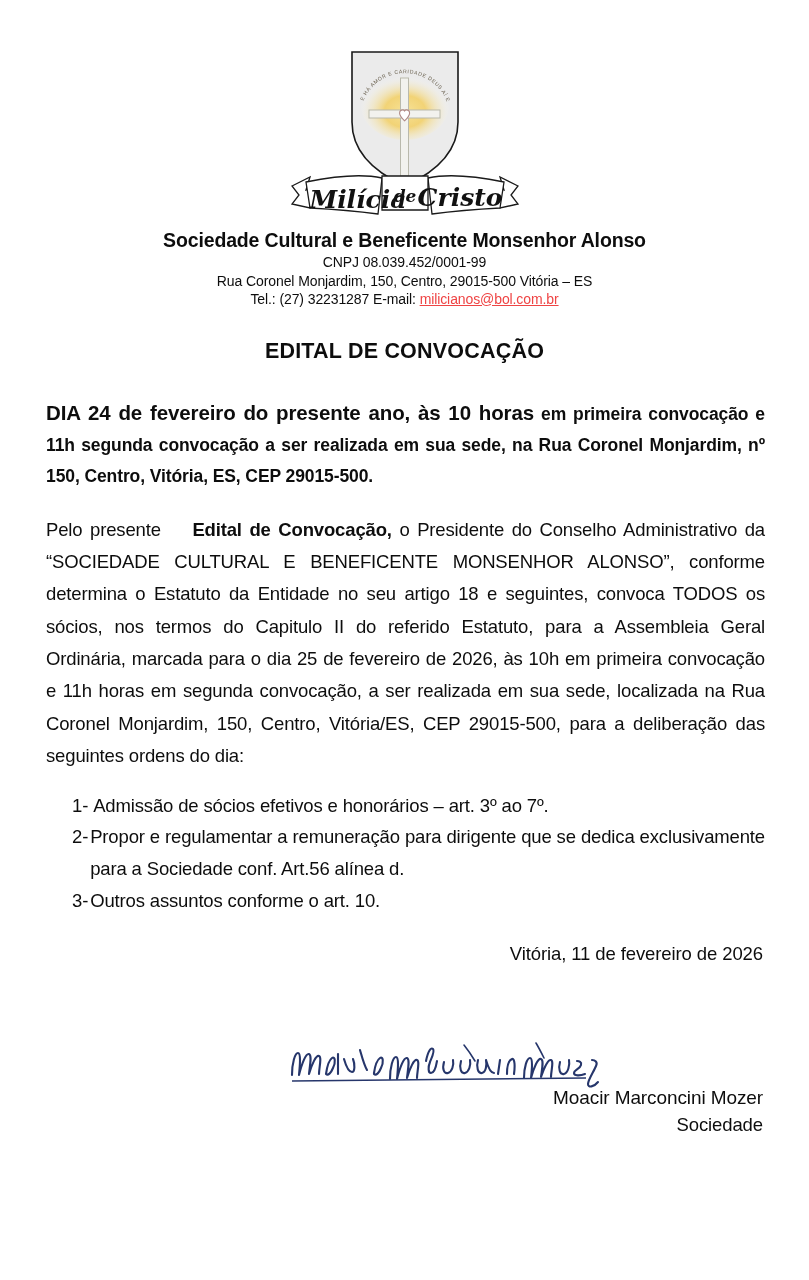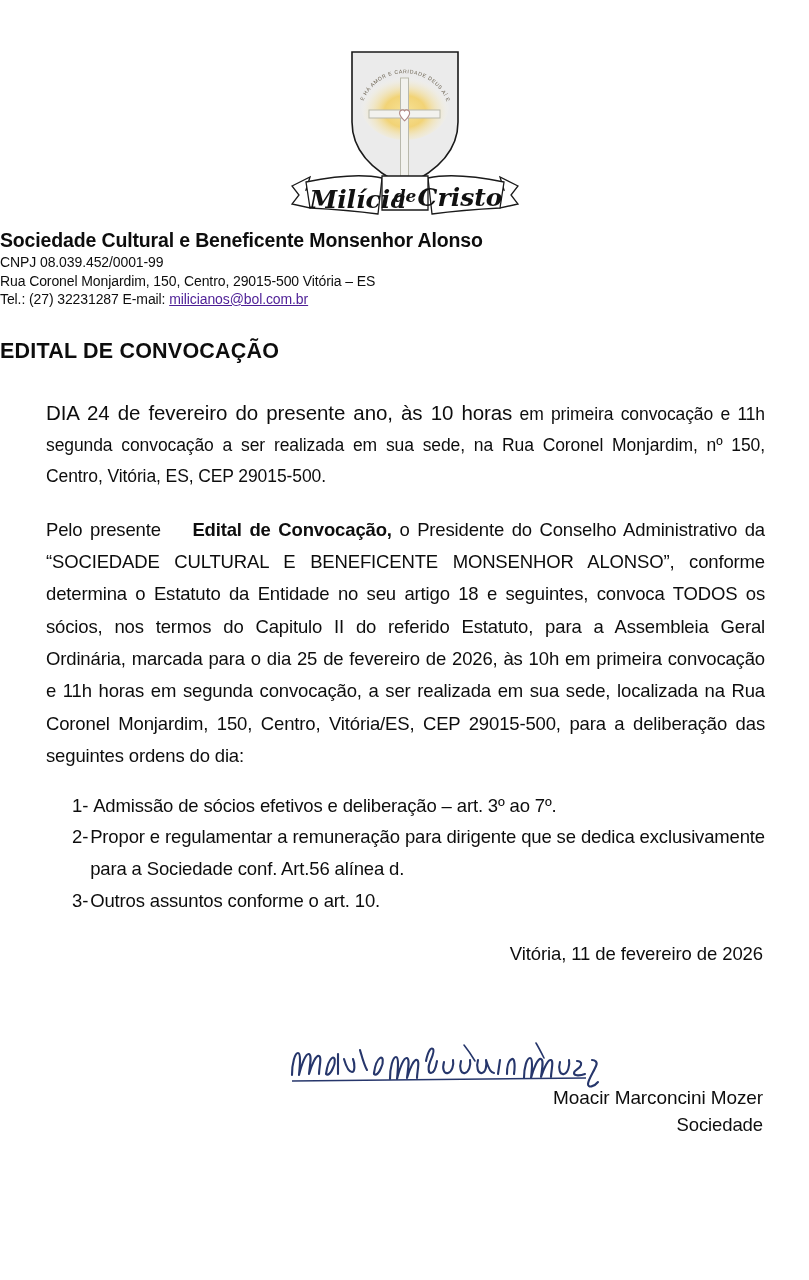--- a/index.html
+++ b/index.html
@@ -32,61 +32,62 @@
     padding-top: 22px;
   }
   .logo {
     width: 270px;
     height: 200px;
     display: block;
   }
 
   
   .header-block {
+    text-align: center;
     margin-top: 6px;
     line-height: 1.30;
   }
   .org-name {
     font-size: 19.5px;
     font-weight: bold;
     letter-spacing: -0.15px;
   }
   .org-line {
     font-size: 14px;
     font-weight: normal;
     letter-spacing: -0.1px;
   }
   .email-link {
-    color: #4c1d95;
+    color: #ef4444;
     text-decoration: underline;
   }
 
   
   .title-block {
-    text-align: left;
+    text-align: center;
     margin-top: 29px;
     line-height: 1.32;
   }
   .doc-title {
     font-size: 21.5px;
     font-weight: bold;
     letter-spacing: 0.2px;
   }
   .doc-subtitle {
     font-size: 18.5px;
     font-weight: bold;
     margin-top: 5px;
     letter-spacing: -0.1px;
   }
 
   
   .intro {
     margin: 31px 44px 0 46px;
     text-align: justify;
-    font-weight: normal;
+    font-weight: bold;
     font-size: 19px;
     line-height: 1.62;
     letter-spacing: -0.1px;
   }
   .intro .big {
     font-size: 20.5px;
   }
   .intro .small {
     font-size: 17.5px;
   }
@@ -211,21 +212,21 @@
     <div class="doc-title">EDITAL DE CONVOCAÇÃO</div>
   </div>
 
   <p class="intro"><span class="big">DIA 24 de fevereiro do presente ano, às 10 horas</span><span class="small"> em primeira convocação e 11h  segunda convocação a ser realizada em sua sede, na Rua Coronel Monjardim, nº 150, Centro, Vitória, ES, CEP 29015-500.</span></p>
 
   <p class="body-par"><span>Pelo presente </span><b>Edital de Convocação,</b><span> o Presidente do Conselho Administrativo da “SOCIEDADE CULTURAL E BENEFICENTE MONSENHOR ALONSO”, conforme determina o Estatuto da Entidade no seu artigo 18 e seguintes, convoca TODOS os sócios, nos termos do Capitulo II do referido Estatuto, para a Assembleia Geral Ordinária, marcada para o dia 25 de fevereiro de 2026, às 10h  em primeira convocação e 11h horas em segunda convocação, a ser realizada em sua sede, localizada na Rua Coronel Monjardim, 150, Centro, Vitória/ES, CEP 29015-500, para a deliberação das seguintes ordens do dia:</span></p>
 
   <div class="order-list">
     <div class="order-item">
       <span class="order-num">1- </span>
-      <span class="order-text">Admissão de sócios efetivos e deliberação – art. 3º ao 7º.</span>
+      <span class="order-text">Admissão de sócios efetivos e honorários – art. 3º ao 7º.</span>
     </div>
     <div class="order-item tight">
       <span class="order-num">2-</span>
       <span class="order-text">Propor e regulamentar a remuneração para dirigente que se dedica exclusivamente para a Sociedade conf. Art.56 alínea d.</span>
     </div>
     <div class="order-item tight">
       <span class="order-num">3-</span>
       <span class="order-text">Outros assuntos conforme o art. 10.</span>
     </div>
   </div>

